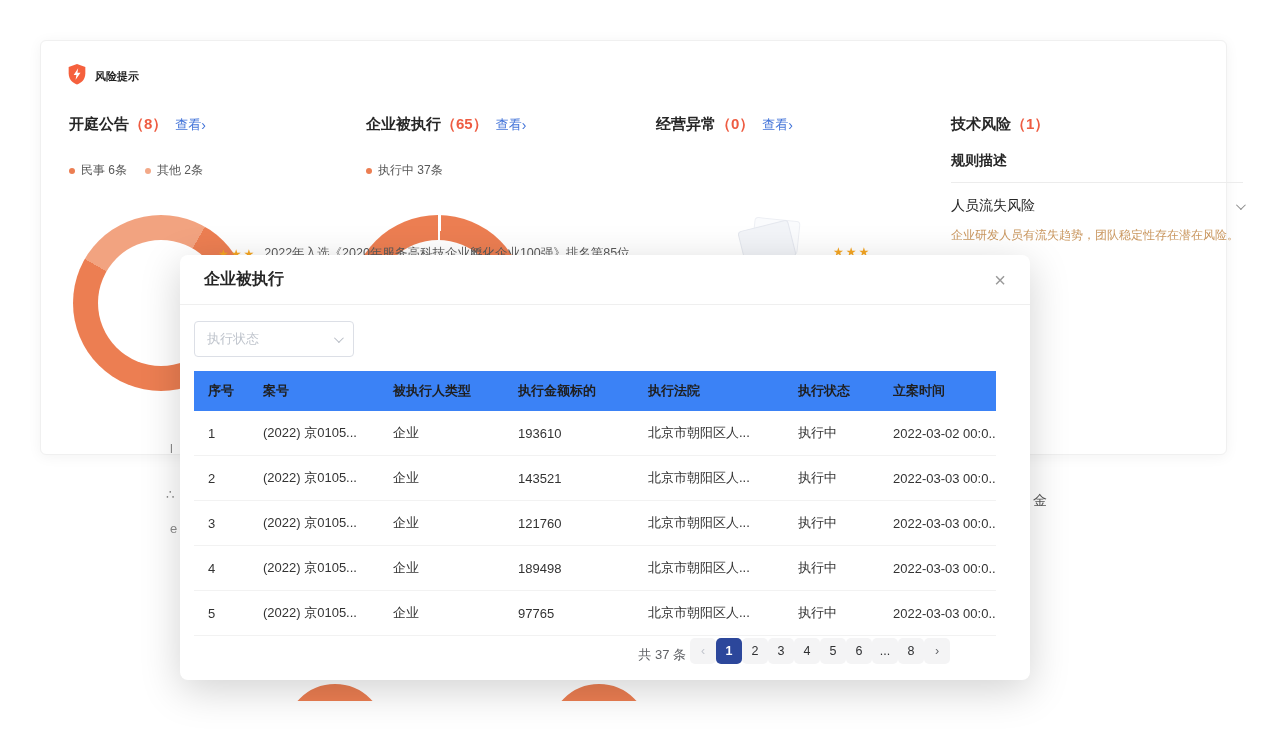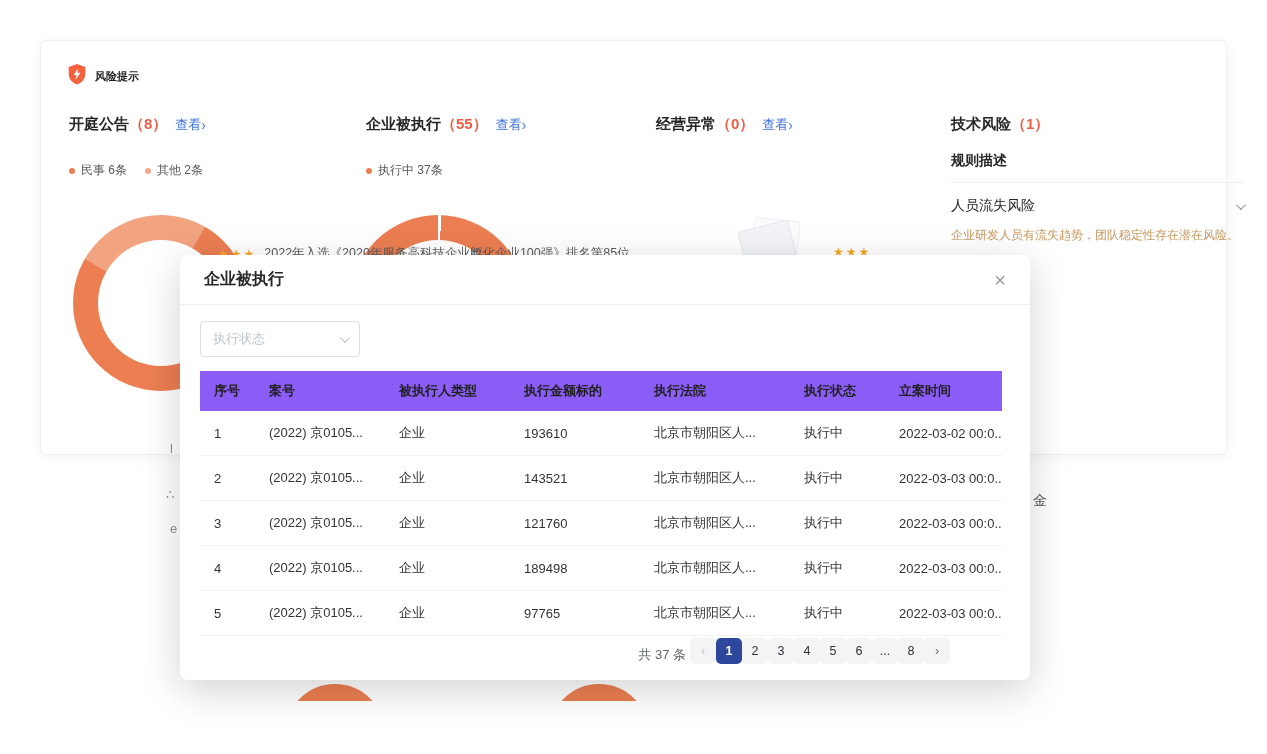--- a/index.html
+++ b/index.html
@@ -61,29 +61,29 @@
   .arc1 { left:285px; } .arc2 { left:549px; }
 
   
   .modal { position:absolute; left:180px; top:255px; width:850px; height:425px;
     background:#fff; border-radius:8px; box-shadow:0 10px 40px rgba(0,0,0,.18); z-index:10; }
   .modal-header { height:50px; display:flex; align-items:center; justify-content:space-between;
     padding:0 24px; border-bottom:1px solid #efefef; }
   .modal-title { font-size:16px; font-weight:700; color:#262626; }
   .modal-close { font-size:20px; color:#9a9a9a; cursor:pointer; line-height:1; }
 
-  .modal-body { padding:16px 20px 0; }
+  .modal-body { padding:16px 14px 0; }
   .filter-select { width:160px; height:36px; border:1px solid #dcdfe6; border-radius:4px;
     display:flex; align-items:center; justify-content:space-between; padding:0 12px;
     color:#bfc4cc; font-size:13px; cursor:pointer; }
   .select-chev { width:7px; height:7px; border-right:1.5px solid #b8bdc6; border-bottom:1.5px solid #b8bdc6;
     display:inline-block; transform:rotate(45deg) translateY(-2px); }
 
   table.grid { margin-top:14px; width:802px; border-collapse:collapse; table-layout:fixed; }
-  table.grid th { background:#8b5cf6; font-size:13px; color:#1f1f1f; font-weight:700;
+  table.grid th { background:#3b82f6; font-size:13px; color:#1f1f1f; font-weight:700;
     text-align:left; padding:11px 8px 11px 14px; white-space:nowrap; overflow:hidden; }
   table.grid td { font-size:13px; color:#333; padding:13px 8px 13px 14px;
     border-bottom:1px solid #f2f2f2; white-space:nowrap; overflow:hidden; }
 
   .pagination { position:absolute; right:80px; bottom:16px; display:flex; align-items:flex-end; }
   .pg-total { font-size:13px; color:#606266; margin-right:4px; }
   .pg-btn { min-width:26px; height:26px; padding:0 5px; border-radius:5px; background:#F4F4F5;
     color:#303133; font-size:12.5px; display:flex; align-items:center; justify-content:center; cursor:pointer; }
   .pg-btn.active { background:#2C479B; color:#fff; font-weight:700; }
   .pg-prev { color:#c0c4cc; } .pg-next { color:#606266; }
@@ -122,21 +122,21 @@
         <span class="legend-item">
           <span class="dot dot-light"></span>
           <span>其他 2条</span>
         </span>
       </div>
     </div>
 
     <div class="col col2">
       <div class="col-title-row">
         <span>企业被执行</span>
-        <span class="col-count">（55）</span>
+        <span class="col-count">（65）</span>
         <span class="view-link">
           <span>查看</span>
           <span class="view-arrow">›</span>
         </span>
       </div>
       <div class="legend">
         <span class="legend-item">
           <span class="dot dot-main"></span>
           <span>执行中 37条</span>
         </span>

